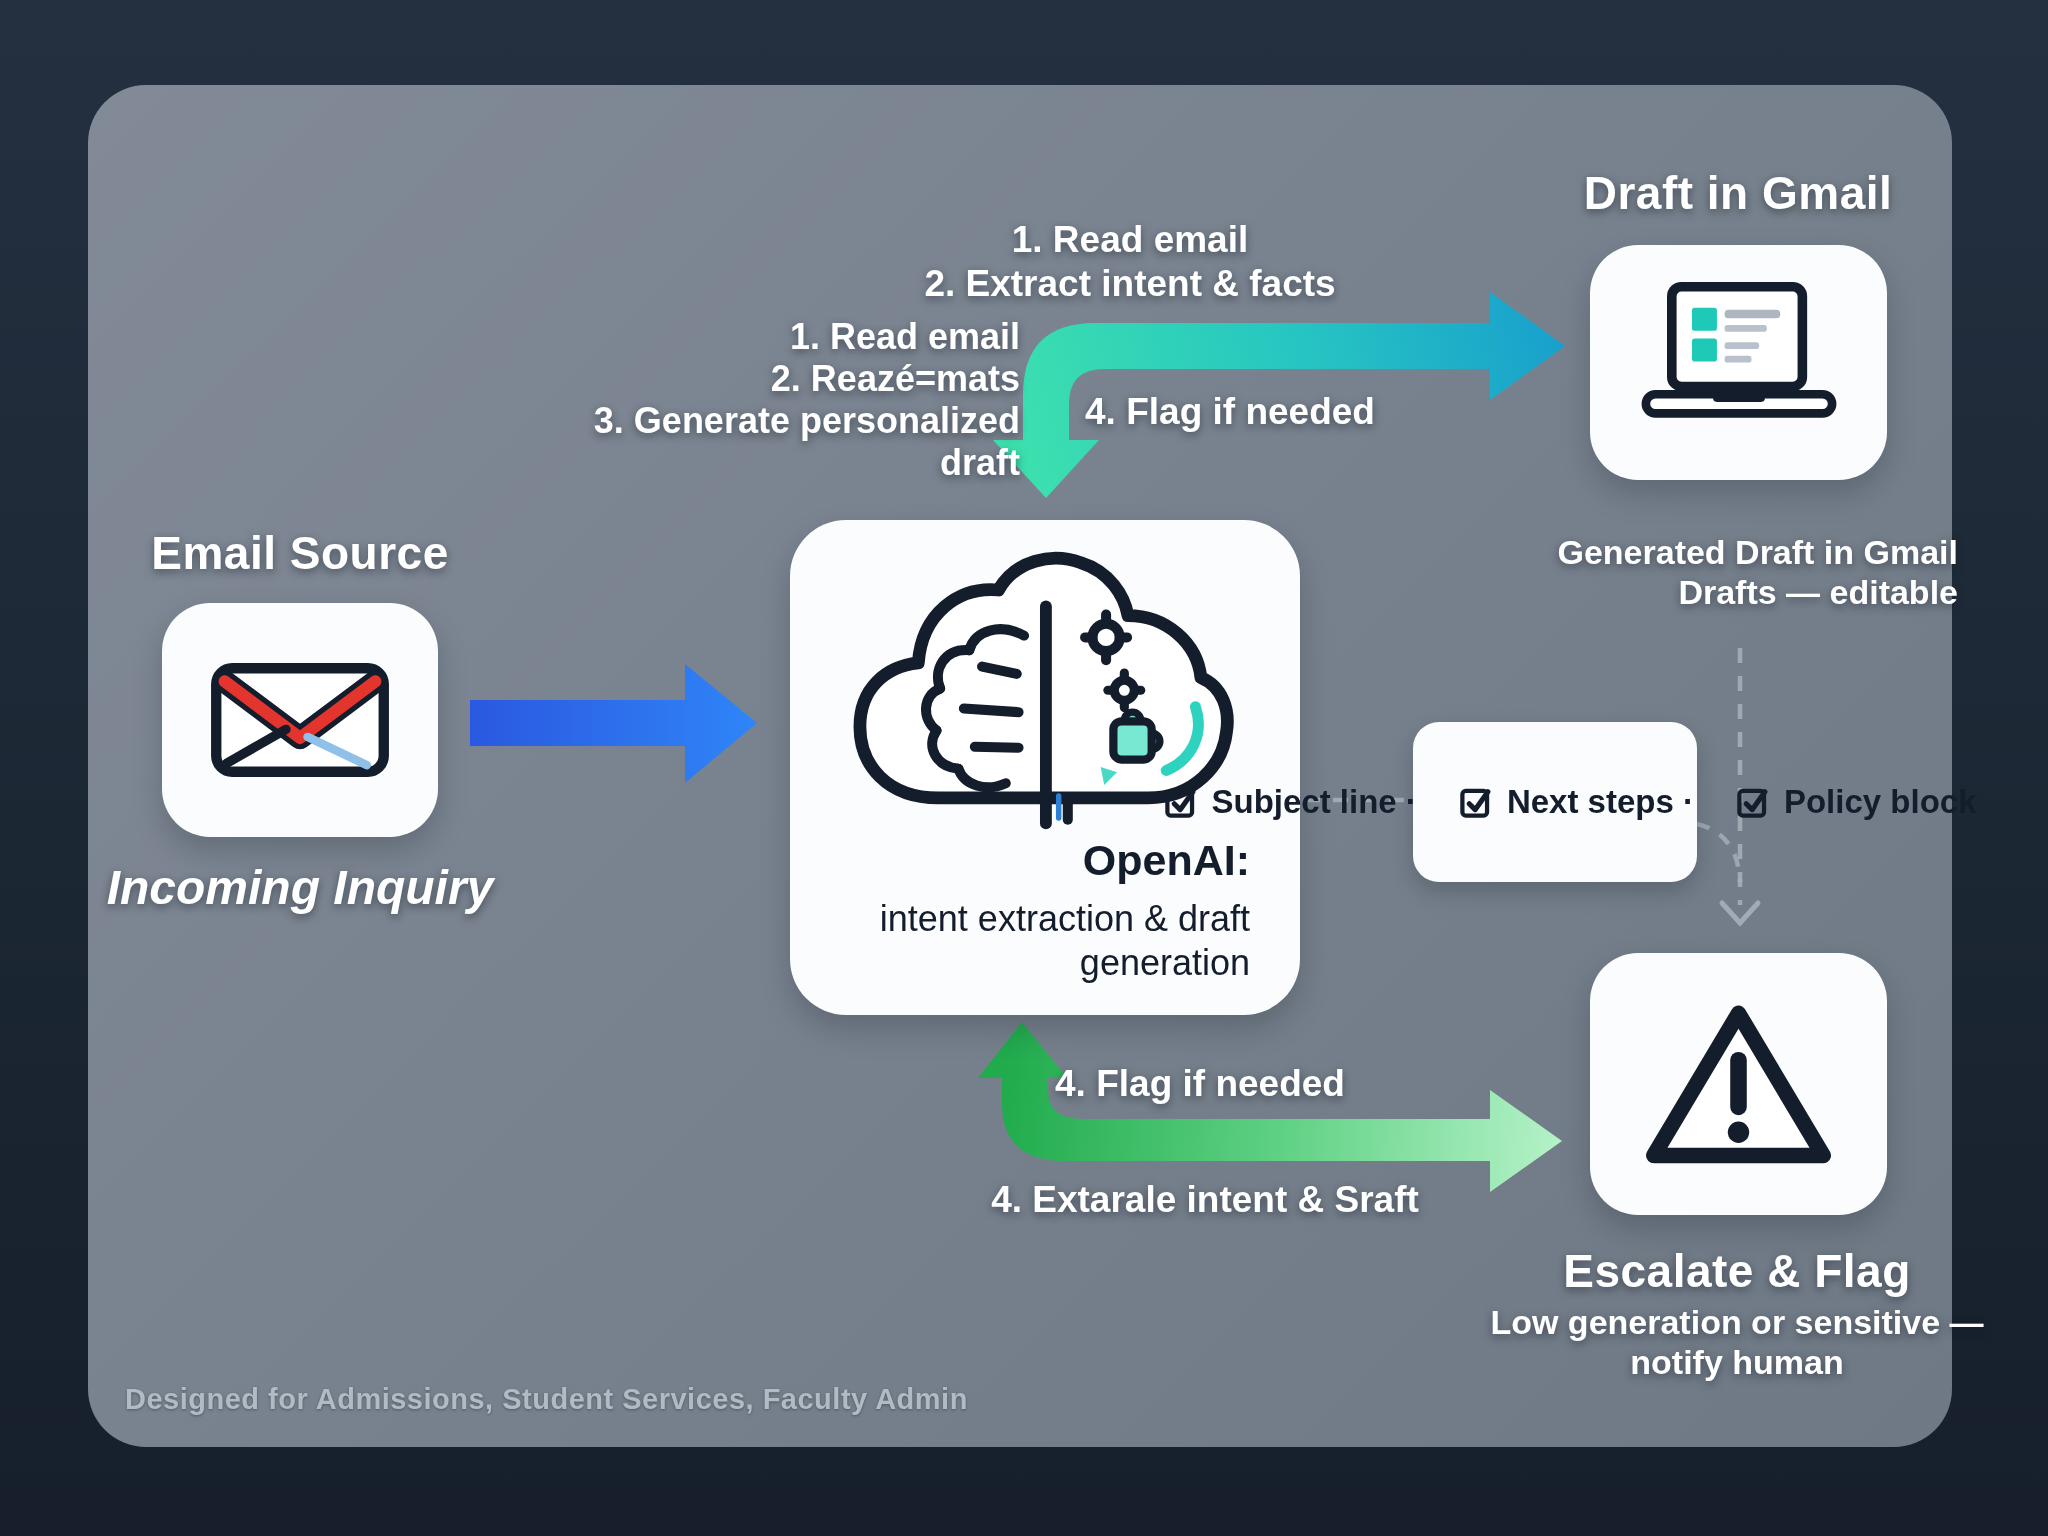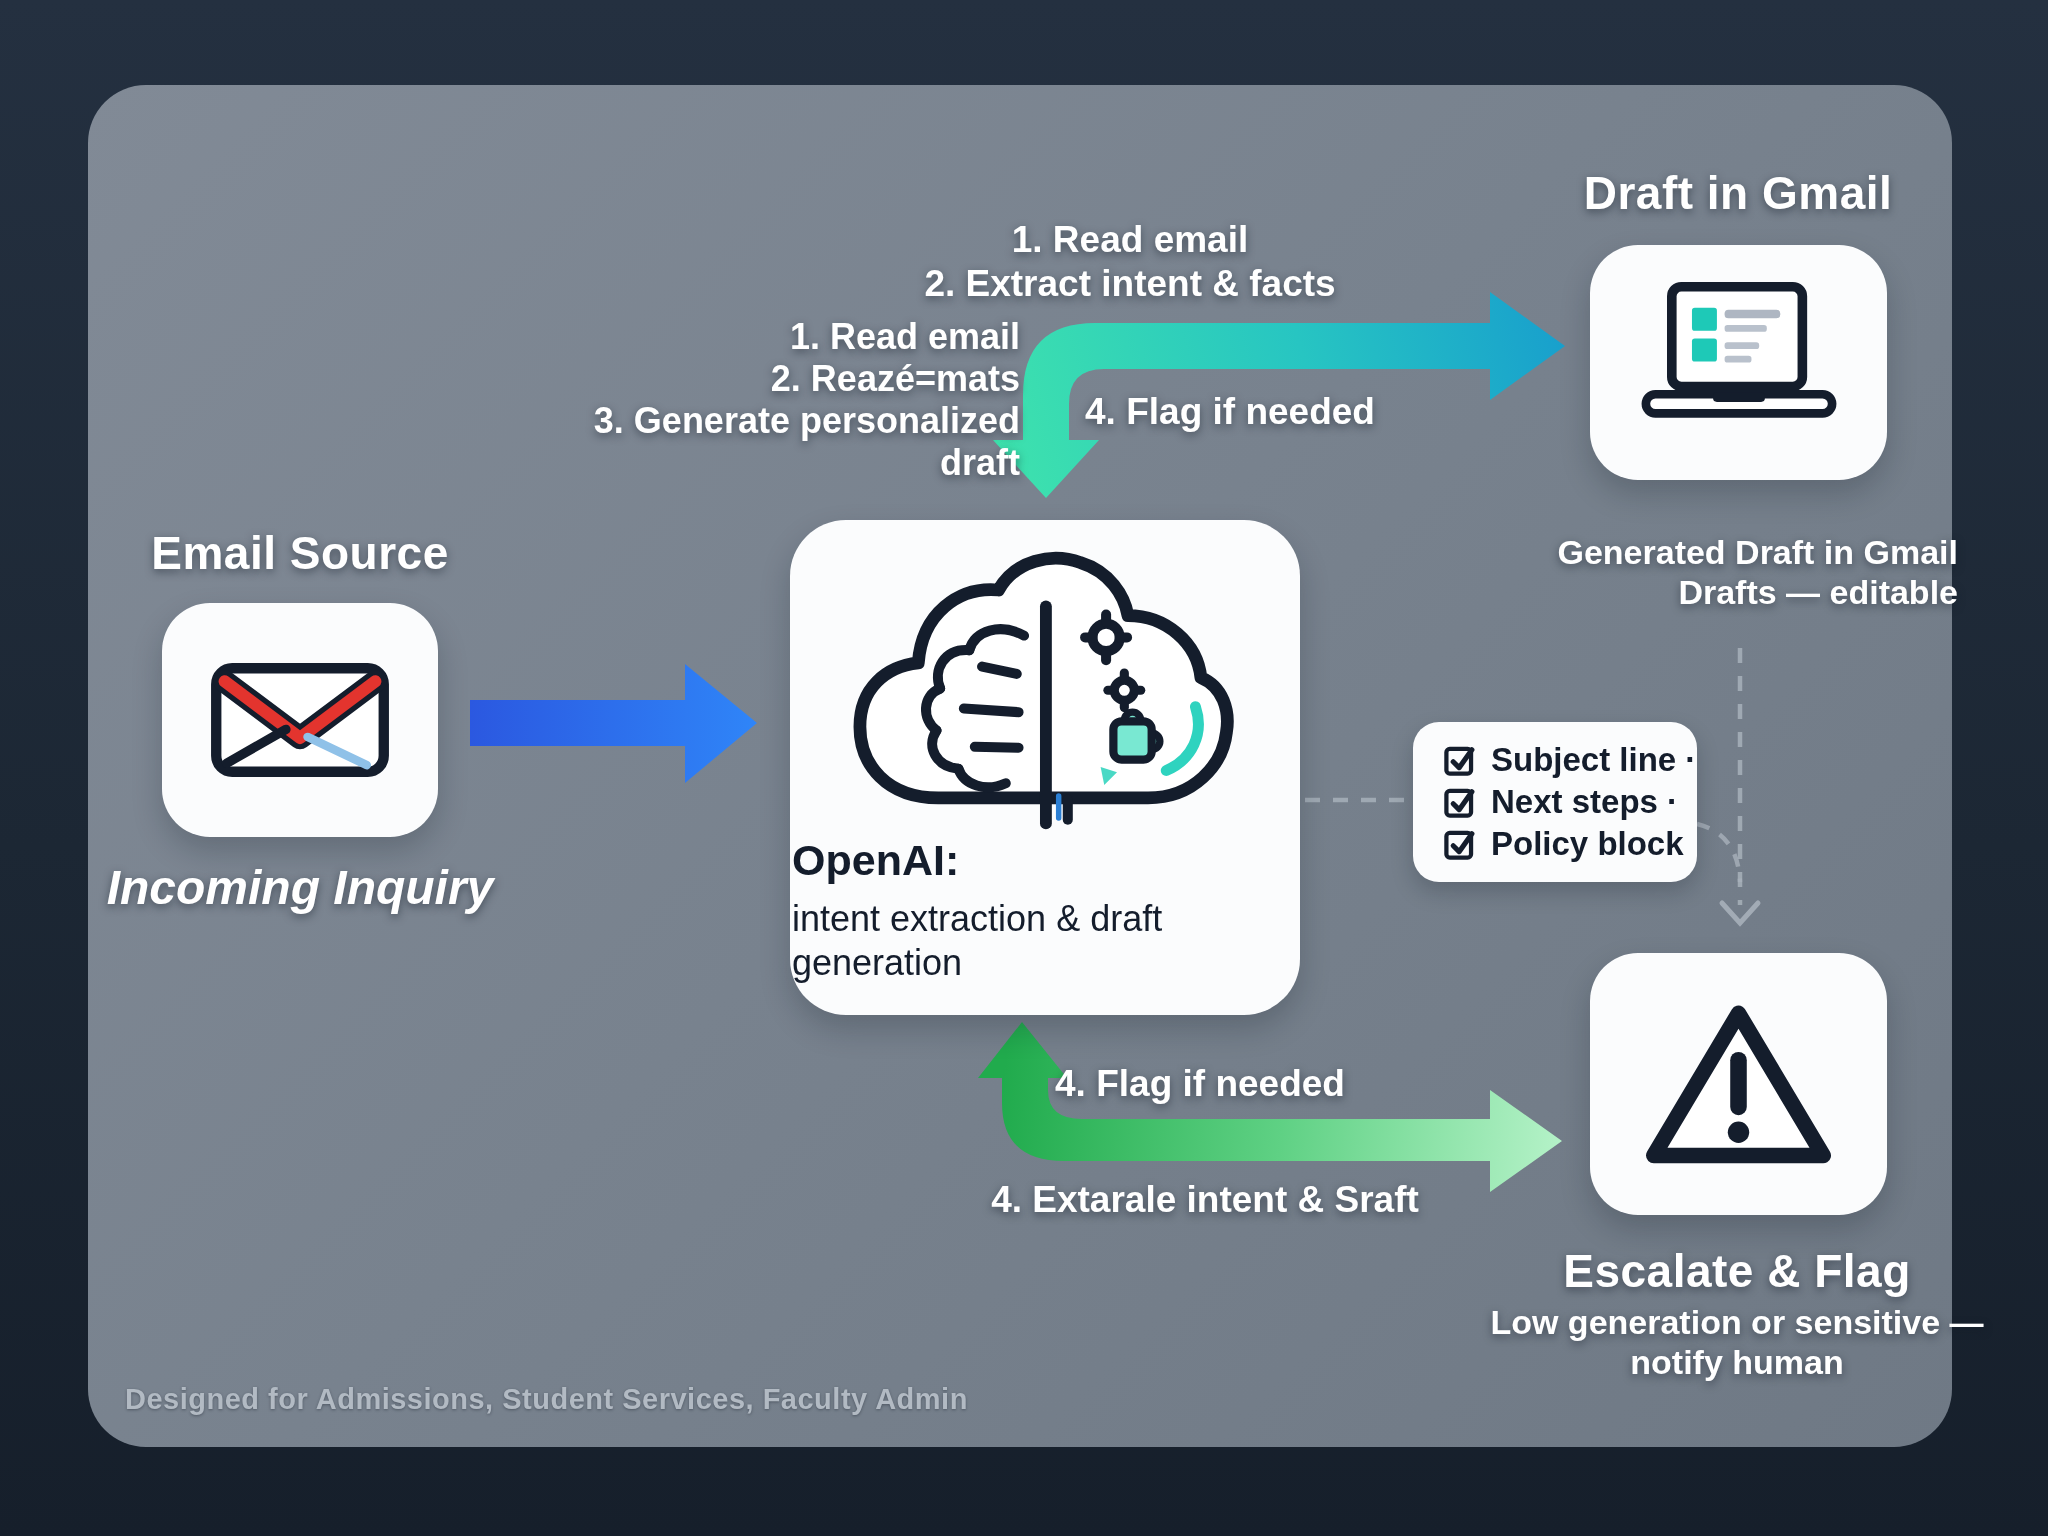--- a/index.html
+++ b/index.html
@@ -21,28 +21,28 @@
   }
   .label{
     position:absolute;color:#ffffff;font-weight:bold;text-align:center;
     text-shadow:0 3px 9px rgba(18,26,38,.5);
   }
   .title{font-size:46px;letter-spacing:.5px;}
   .caption{font-size:34px;line-height:40px;}
   .step{font-size:37px;line-height:44px;}
   .steps-right{text-align:right;font-size:36px;line-height:42px;}
   .openai-text{
-    position:absolute;left:792px;top:836px;width:490px;text-align:left;color:#141d2c;
+    position:absolute;left:760px;top:836px;width:490px;text-align:right;color:#141d2c;
   }
   .openai-title{font-size:43px;font-weight:bold;}
   .openai-sub{font-size:36px;line-height:44px;margin-top:12px;font-weight:400;}
   .checklist{
     position:absolute;left:1413px;top:722px;width:284px;height:160px;
     background:#fbfcfd;border-radius:26px;box-shadow:0 10px 22px rgba(15,22,34,.22);
-    display:flex;flex-direction:column;justify-content:center;gap:4px;padding:6px 0;
+    display:flex;flex-direction:row;justify-content:center;gap:12px;padding:6px 0;
     box-sizing:border-box;
   }
   .check-row{display:flex;align-items:center;gap:14px;padding-left:30px;}
   .check-row span{font-size:33px;font-weight:600;color:#141d2c;white-space:nowrap;}
   .footer{
     position:absolute;left:125px;top:1383px;font-size:29px;color:#b2bac3;
     letter-spacing:.5px;font-weight:700;text-shadow:0 1px 3px rgba(18,26,38,.4);
   }
 </style>
 </head>

